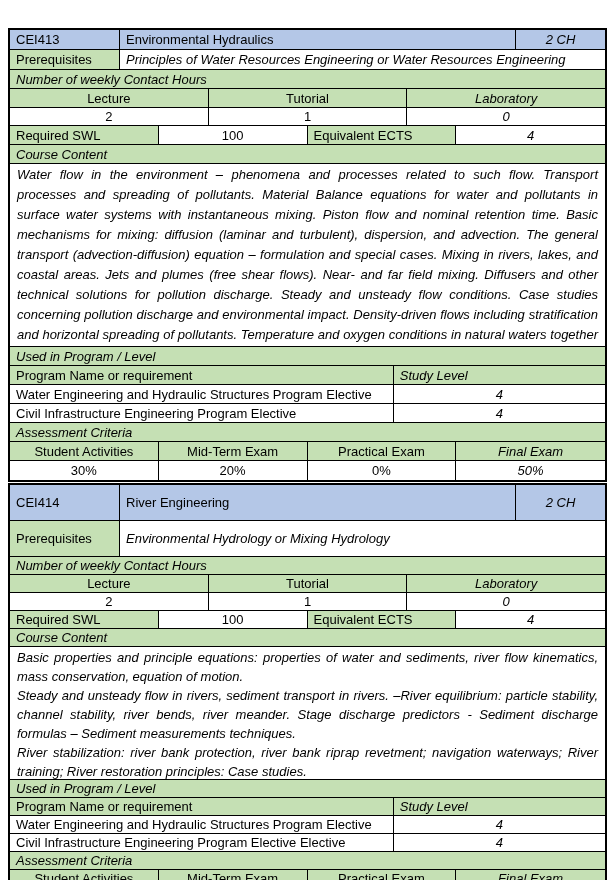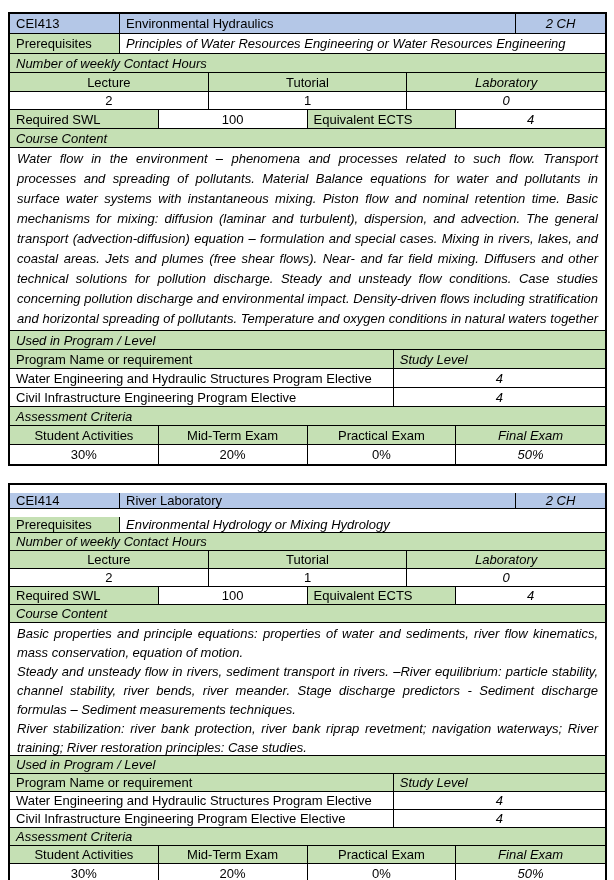--- a/index.html
+++ b/index.html
@@ -19,21 +19,21 @@
     position: relative;
     overflow: hidden;
   }
   .course-table {
     position: absolute;
     left: 8px;
     width: 599px;
     border: 2px solid var(--border-black);
     background: #fff;
   }
-  .t1 { top: 12px; }
+  .t1 { top: 28px; }
   .t2 { top: 483px; }
   .r { display: flex; border-bottom: 1px solid var(--border-black); }
   .r:last-child { border-bottom: none; }
   .c {
     border-right: 1px solid var(--border-black);
     padding: 0 6px;
     display: flex;
     align-items: center;
     overflow: hidden;
     white-space: nowrap;
@@ -45,21 +45,21 @@
   .grow { flex: 1 1 0; }
   .w-code { width: 110px; flex: none; }
   .w-credit { width: 89px; flex: none; }
   .third { flex: 1 1 0; text-align: center; }
   .quarter { flex: 0 0 25%; }
   .prog { flex: 0 0 64.5%; }
   
   .h20 { height: 20px; }
   .h19 { height: 19px; }
   .h18 { height: 18px; }
-  .t2 .h20 { height: 16px; margin-top: 8px; }
+  .t2 .h20 { height: 36px; }
   .t2 .h19 { height: 18px; }
   .content-row .c {
     display: block;
     white-space: normal;
     text-align: justify;
     padding: 1px 7px 0 7px;
   }
   .t1 .content-row .c { height: 182px; line-height: 20px; }
   .t2 .content-row .c { height: 132px; line-height: 19px; }
   .content-row p { margin: 0; }
@@ -132,21 +132,21 @@
     <div class="c quarter center">30%</div>
     <div class="c quarter center">20%</div>
     <div class="c quarter center">0%</div>
     <div class="c quarter center">50%</div>
   </div>
 </div>
 
 <div class="course-table t2">
   <div class="r h20">
     <div class="c w-code blue">CEI414</div>
-    <div class="c grow blue">River Laboratory</div>
+    <div class="c grow blue">River Engineering</div>
     <div class="c w-credit blue center">2 CH</div>
   </div>
   <div class="r h20">
     <div class="c w-code green">Prerequisites</div>
     <div class="c grow">Environmental Hydrology or Mixing Hydrology</div>
   </div>
   <div class="r h19">
     <div class="c grow green">Number of weekly Contact Hours</div>
   </div>
   <div class="r h19">

